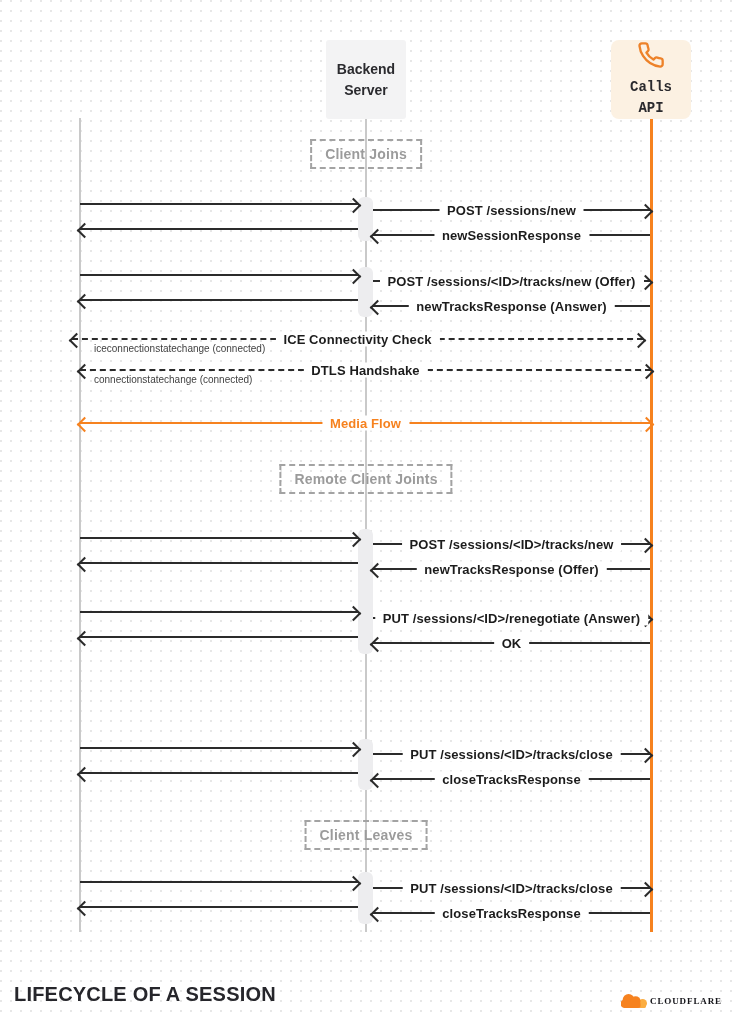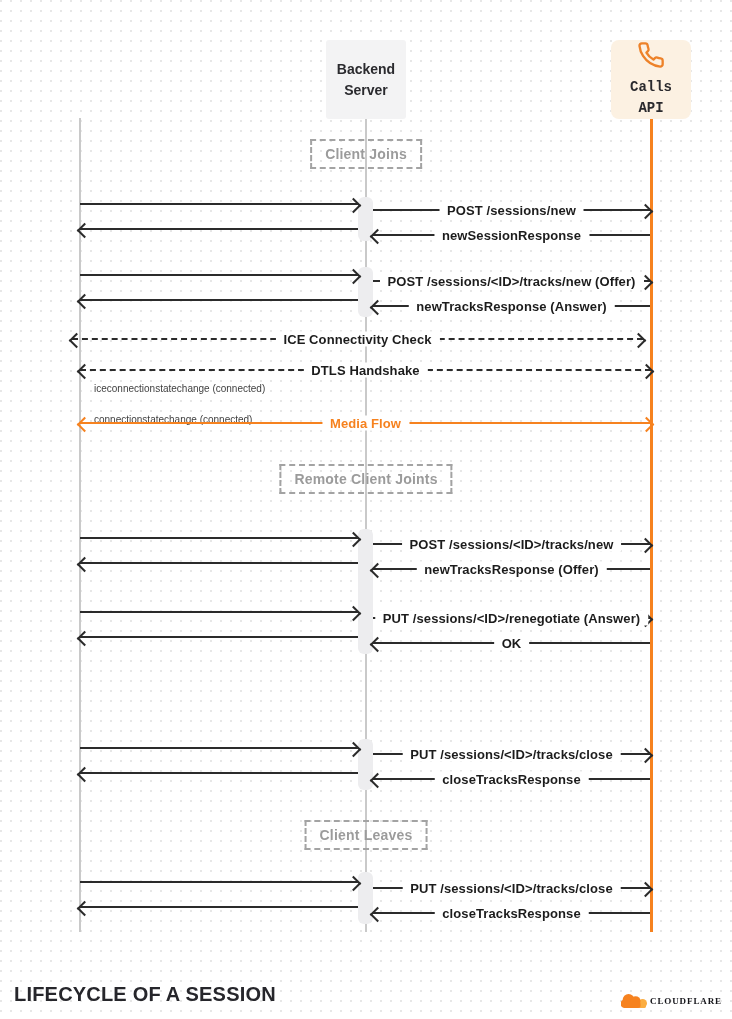--- a/index.html
+++ b/index.html
@@ -37,21 +37,21 @@
         border-top:2.5px solid currentColor;border-right:2.5px solid currentColor;}
   .chev.r{right:-1px;transform:rotate(45deg);}
   .chev.l{left:-1px;transform:rotate(-135deg);}
   .lbl{
     position:absolute;left:50%;top:-1px;transform:translate(-50%,-50%);
     background:#fff;padding:0 8px;font-size:13px;font-weight:700;color:#1C1C1C;
     white-space:nowrap;letter-spacing:.1px;
   }
   .msg.orange .lbl{color:#F6821F;}
   .note{position:absolute;font-size:10px;color:#3F3F3F;background:#fff;
-        padding:0 2px;white-space:nowrap;z-index:4;margin-top:40px;}
+        padding:0 2px;white-space:nowrap;z-index:4;}
   
   .title{position:absolute;left:14px;top:983px;font-size:20px;font-weight:700;
          color:#26262B;letter-spacing:.2px;z-index:5;}
   .brand{position:absolute;right:10px;top:992px;display:flex;align-items:center;gap:3px;z-index:5;}
   .brand .word{font-size:9px;font-weight:800;letter-spacing:.9px;color:#15151A;font-family:Liberation Serif, serif;}
 </style>
 </head>
 <body>
 
 <div class="page">

